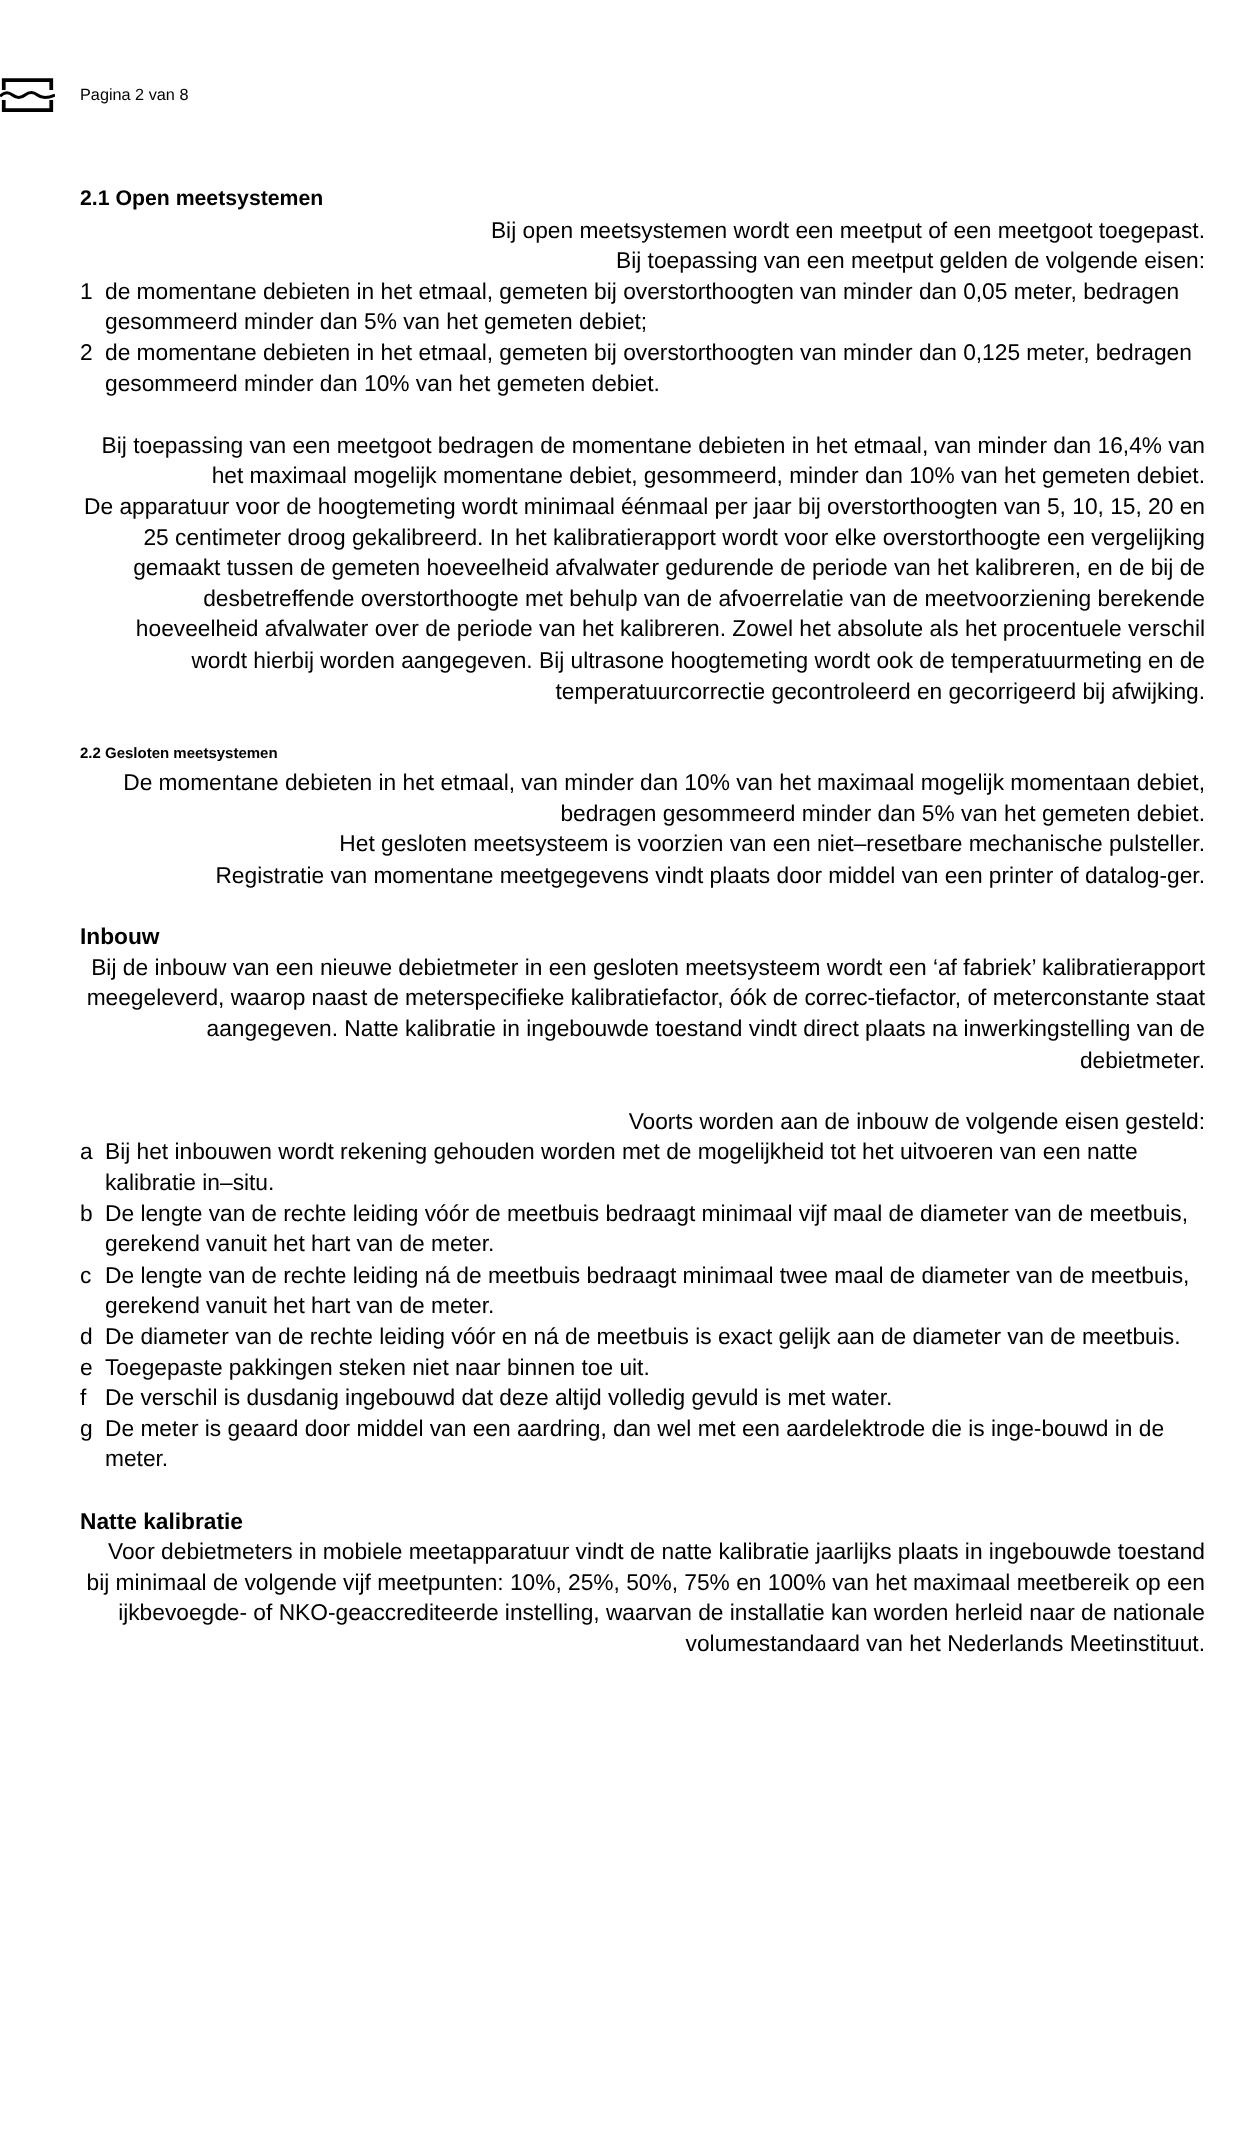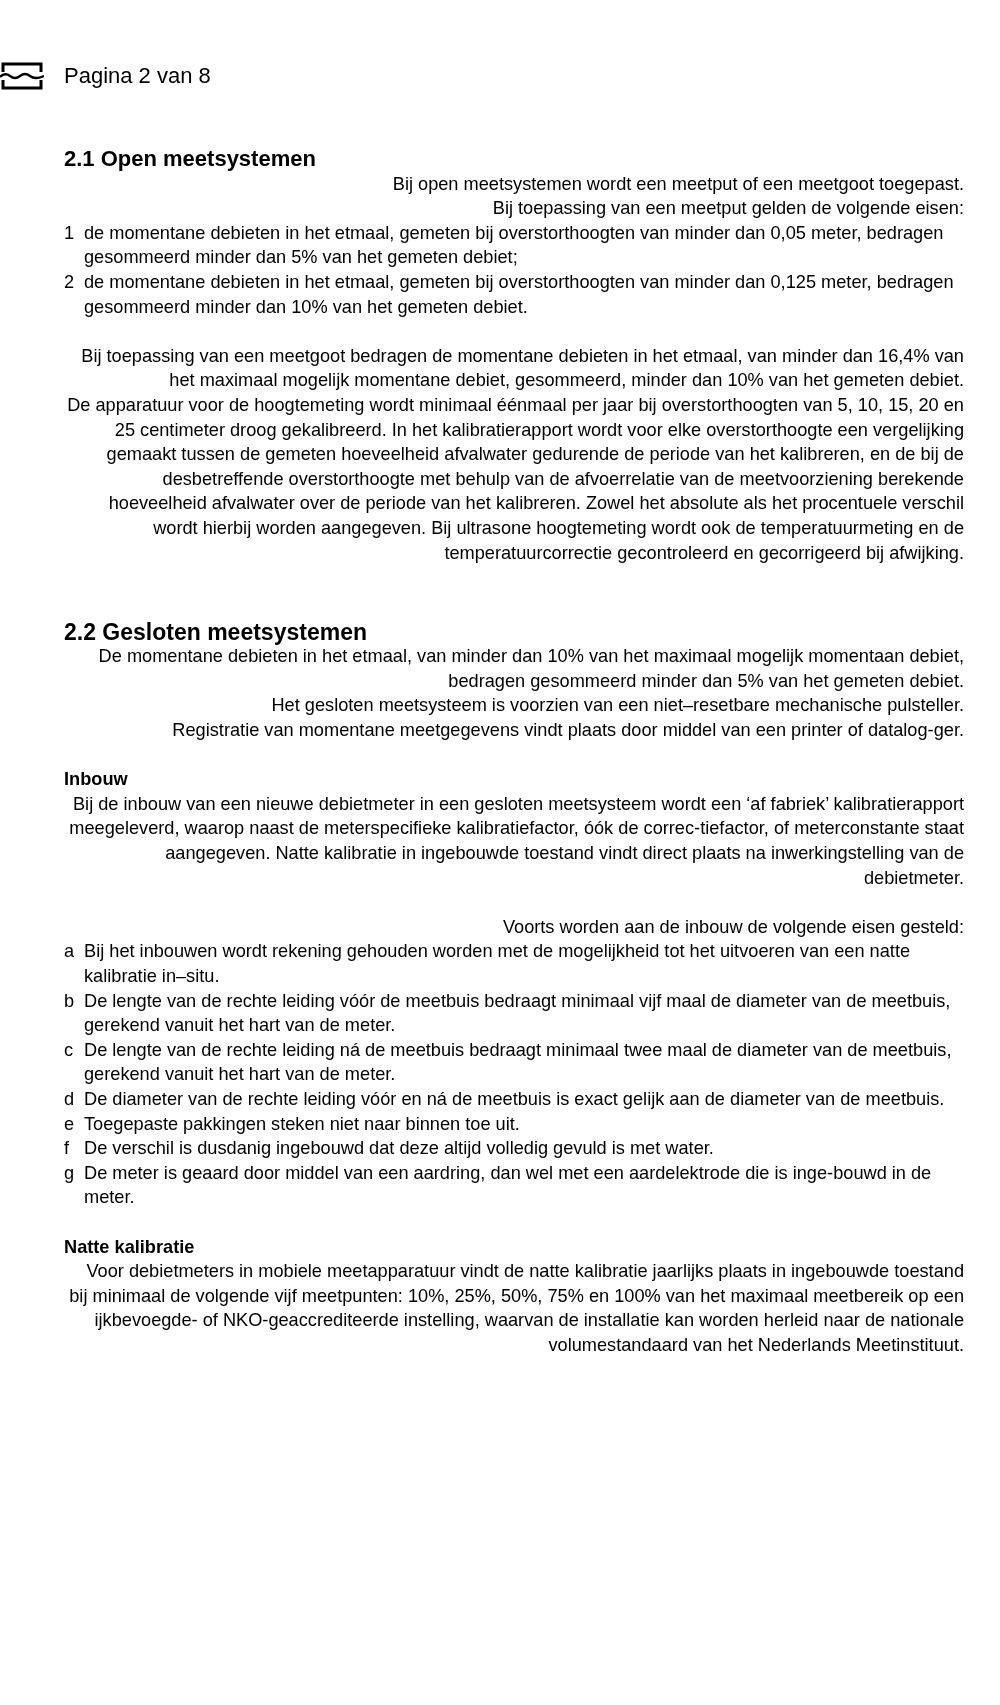--- a/index.html
+++ b/index.html
@@ -14,21 +14,21 @@
     .header {
       position: absolute;
       left: 0; top: 60px;
       height: 32px;
       display: flex;
       align-items: center;
     }
     .logo { width: 44px; height: 30px; display: block; }
     .page-number {
       margin-left: 20px;
-      font-size: 22px;
+      font-size: 13px;
       line-height: 24px;
       text-align: center;
     }
     .content {
       position: absolute;
       left: 64px;
       top: 147px;
       width: 900px;
       font-size: 18.2px;
       line-height: 24.6px;
@@ -55,42 +55,42 @@
     <path d="M3 11 V3 H41 V11" fill="none" stroke="#000" stroke-width="3"></path>
     <path d="M3 19 V27 H41 V19" fill="none" stroke="#000" stroke-width="3"></path>
     <path d="M0 16 Q5 11 10 15 T20 15 T30 15 T44 15" fill="none" stroke="#000" stroke-width="2.4"></path>
   </svg>
   <span class="page-number">Pagina 2 van 8</span>
 </div>
 
 <div class="content">
 
   <section>
-    <h2 class="heading" style="font-size:22px;line-height:24.6px;">2.1 Open meetsystemen</h2>
+    <h2 class="heading" style="font-size:17px;line-height:24.6px;">2.1 Open meetsystemen</h2>
     <p>Bij open meetsystemen wordt een meetput of een meetgoot toegepast.</p>
     <p>Bij toepassing van een meetput gelden de volgende eisen:</p>
     <ul class="list">
       <li>
         <span class="marker">1</span>
         <span>de momentane debieten in het etmaal, gemeten bij overstorthoogten van minder dan 0,05 meter, bedragen gesommeerd minder dan 5% van het gemeten debiet;</span>
       </li>
       <li>
         <span class="marker">2</span>
         <span>de momentane debieten in het etmaal, gemeten bij overstorthoogten van minder dan 0,125 meter, bedragen gesommeerd minder dan 10% van het gemeten debiet.</span>
       </li>
     </ul>
     <div class="gap"></div>
     <p>Bij toepassing van een meetgoot bedragen de momentane debieten in het etmaal, van minder dan 16,4% van het maximaal mogelijk momentane debiet, gesommeerd, minder dan 10% van het gemeten debiet.</p>
     <p>De apparatuur voor de hoogtemeting wordt minimaal éénmaal per jaar bij overstorthoogten van 5, 10, 15, 20 en 25 centimeter droog gekalibreerd. In het kalibratierapport wordt voor elke overstorthoogte een vergelijking gemaakt tussen de gemeten hoeveelheid afvalwater gedurende de periode van het kalibreren, en de bij de desbetreffende overstorthoogte met behulp van de afvoerrelatie van de meetvoorziening berekende hoeveelheid afvalwater over de periode van het kalibreren. Zowel het absolute als het procentuele verschil wordt hierbij worden aangegeven. Bij ultrasone hoogtemeting wordt ook de temperatuurmeting en de temperatuurcorrectie gecontroleerd en gecorrigeerd bij afwijking.</p>
   </section>
 
   <div class="gap"></div>
 
   <section>
-    <h2 class="heading" style="font-size:23px;line-height:24.6px;margin-top:30px;">2.2 Gesloten meetsystemen</h2>
+    <h2 class="heading" style="font-size:12px;line-height:24.6px;">2.2 Gesloten meetsystemen</h2>
     <p>De momentane debieten in het etmaal, van minder dan 10% van het maximaal mogelijk momentaan debiet, bedragen gesommeerd minder dan 5% van het gemeten debiet.</p>
     <p>Het gesloten meetsysteem is voorzien van een niet–resetbare mechanische pulsteller.</p>
     <p>Registratie van momentane meetgegevens vindt plaats door middel van een printer of datalog-ger.</p>
   </section>
 
   <div class="gap"></div>
 
   <section>
     <h3 class="heading" style="font-size:18.2px;line-height:24.6px;">Inbouw</h3>
     <p>Bij de inbouw van een nieuwe debietmeter in een gesloten meetsysteem wordt een ‘af fabriek’ kalibratierapport meegeleverd, waarop naast de meterspecifieke kalibratiefactor, óók de correc-tiefactor, of meterconstante staat aangegeven. Natte kalibratie in ingebouwde toestand vindt direct plaats na inwerkingstelling van de debietmeter.</p>

